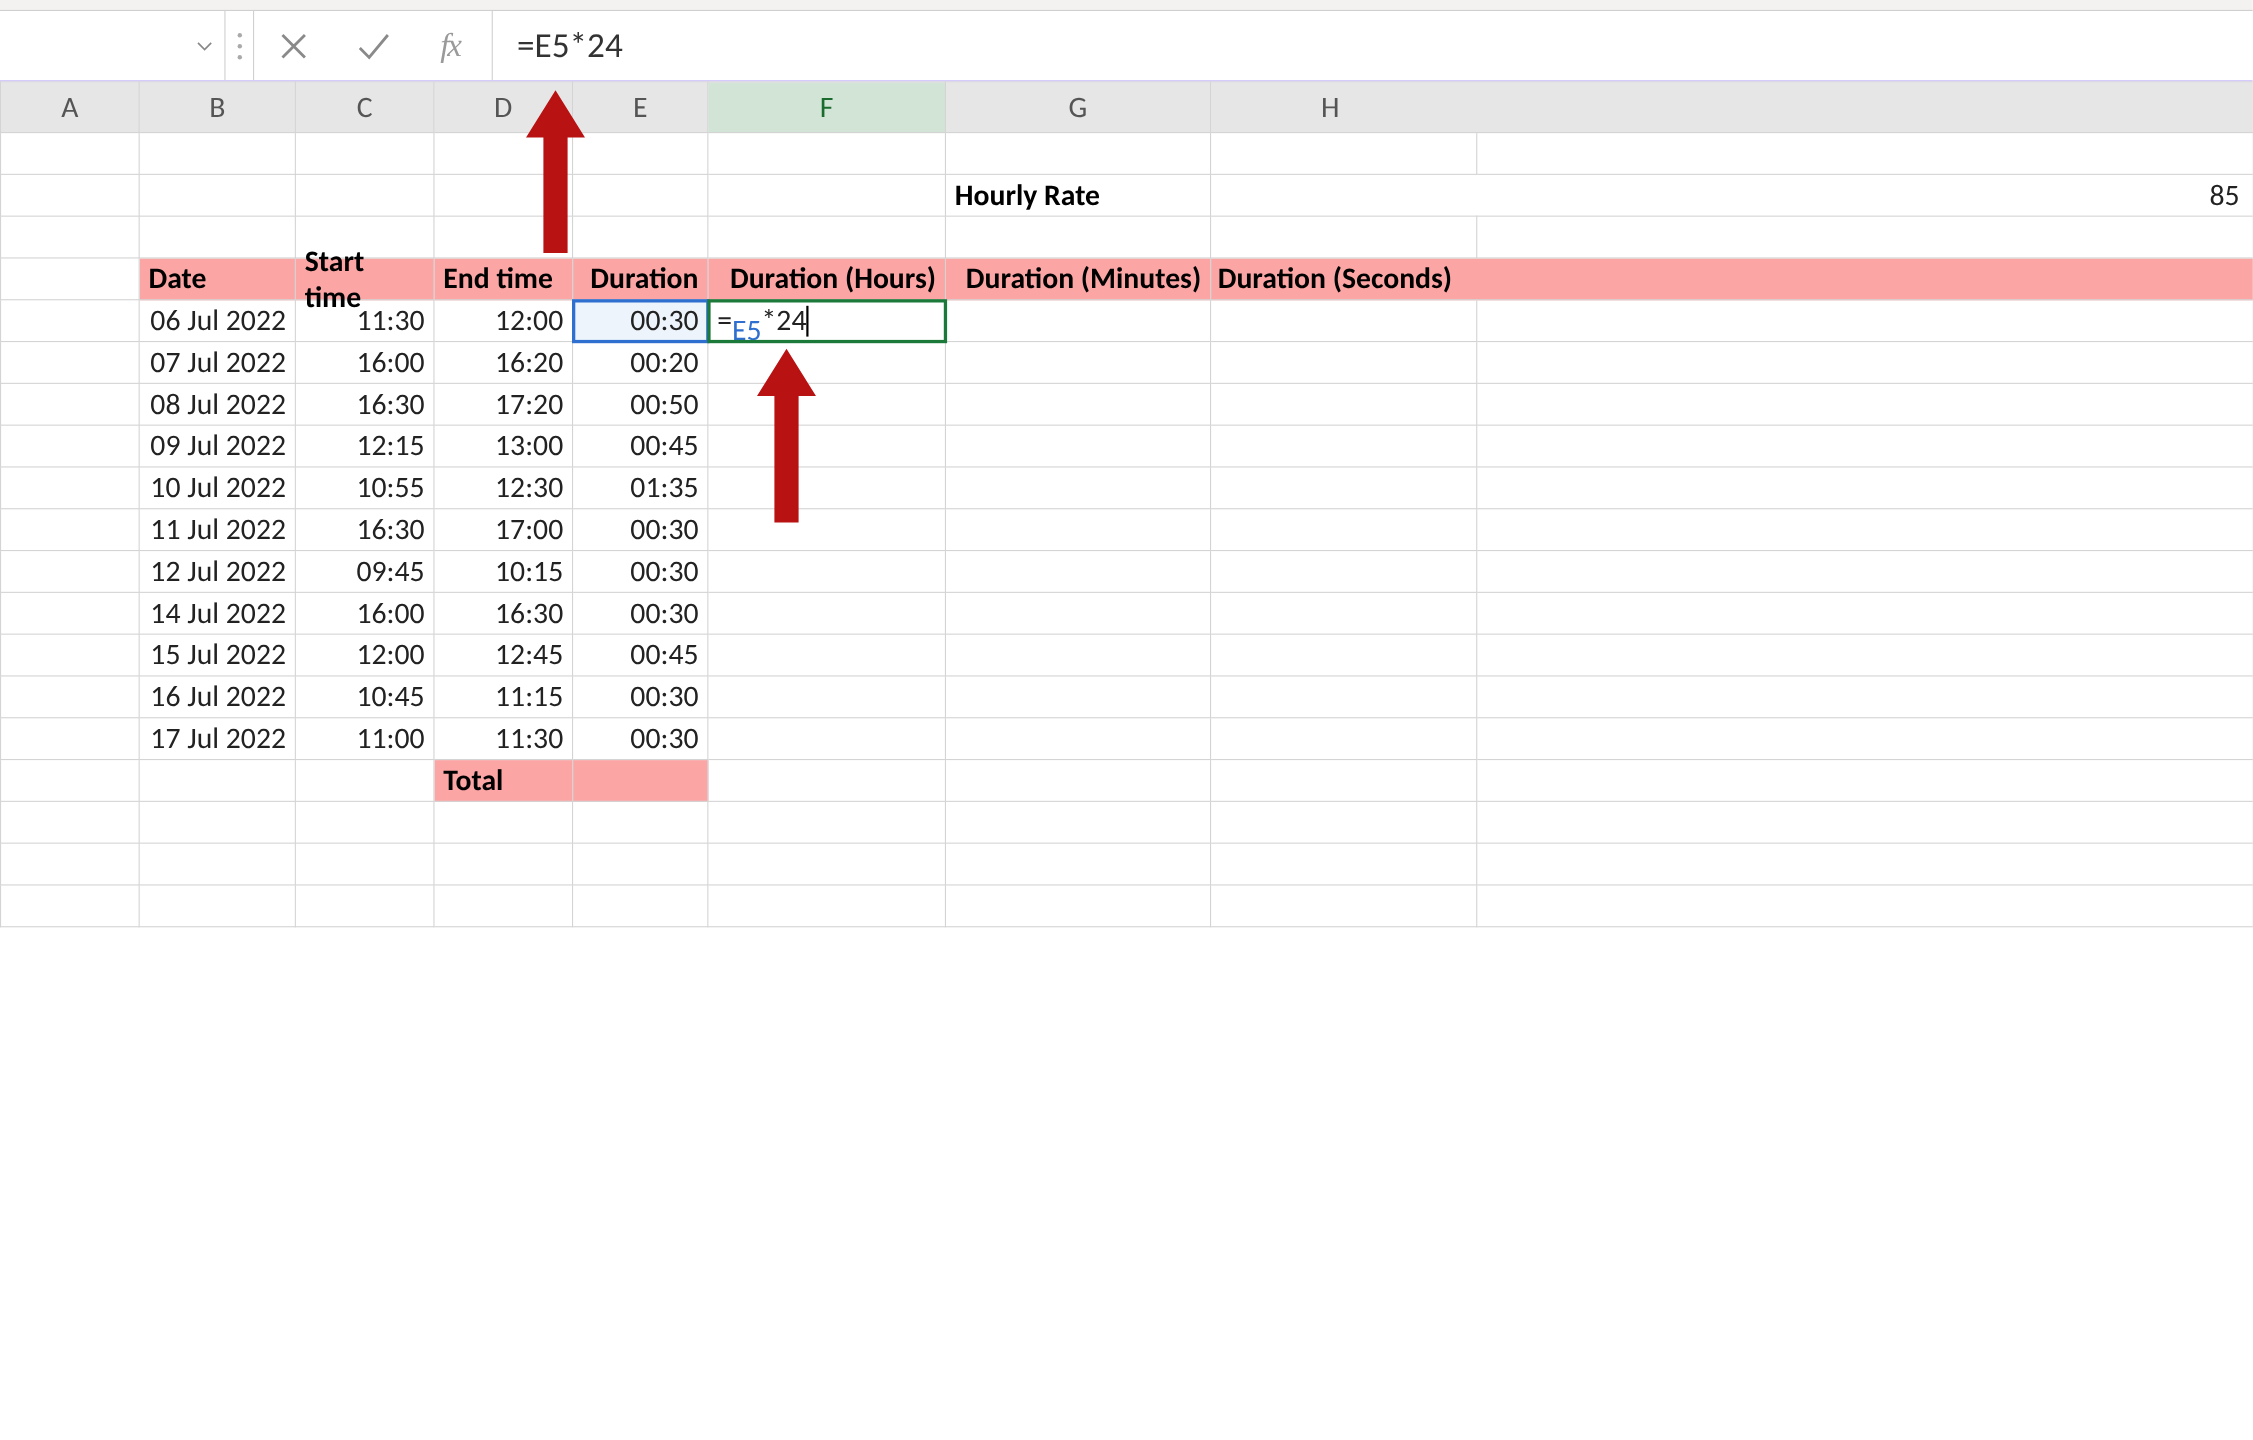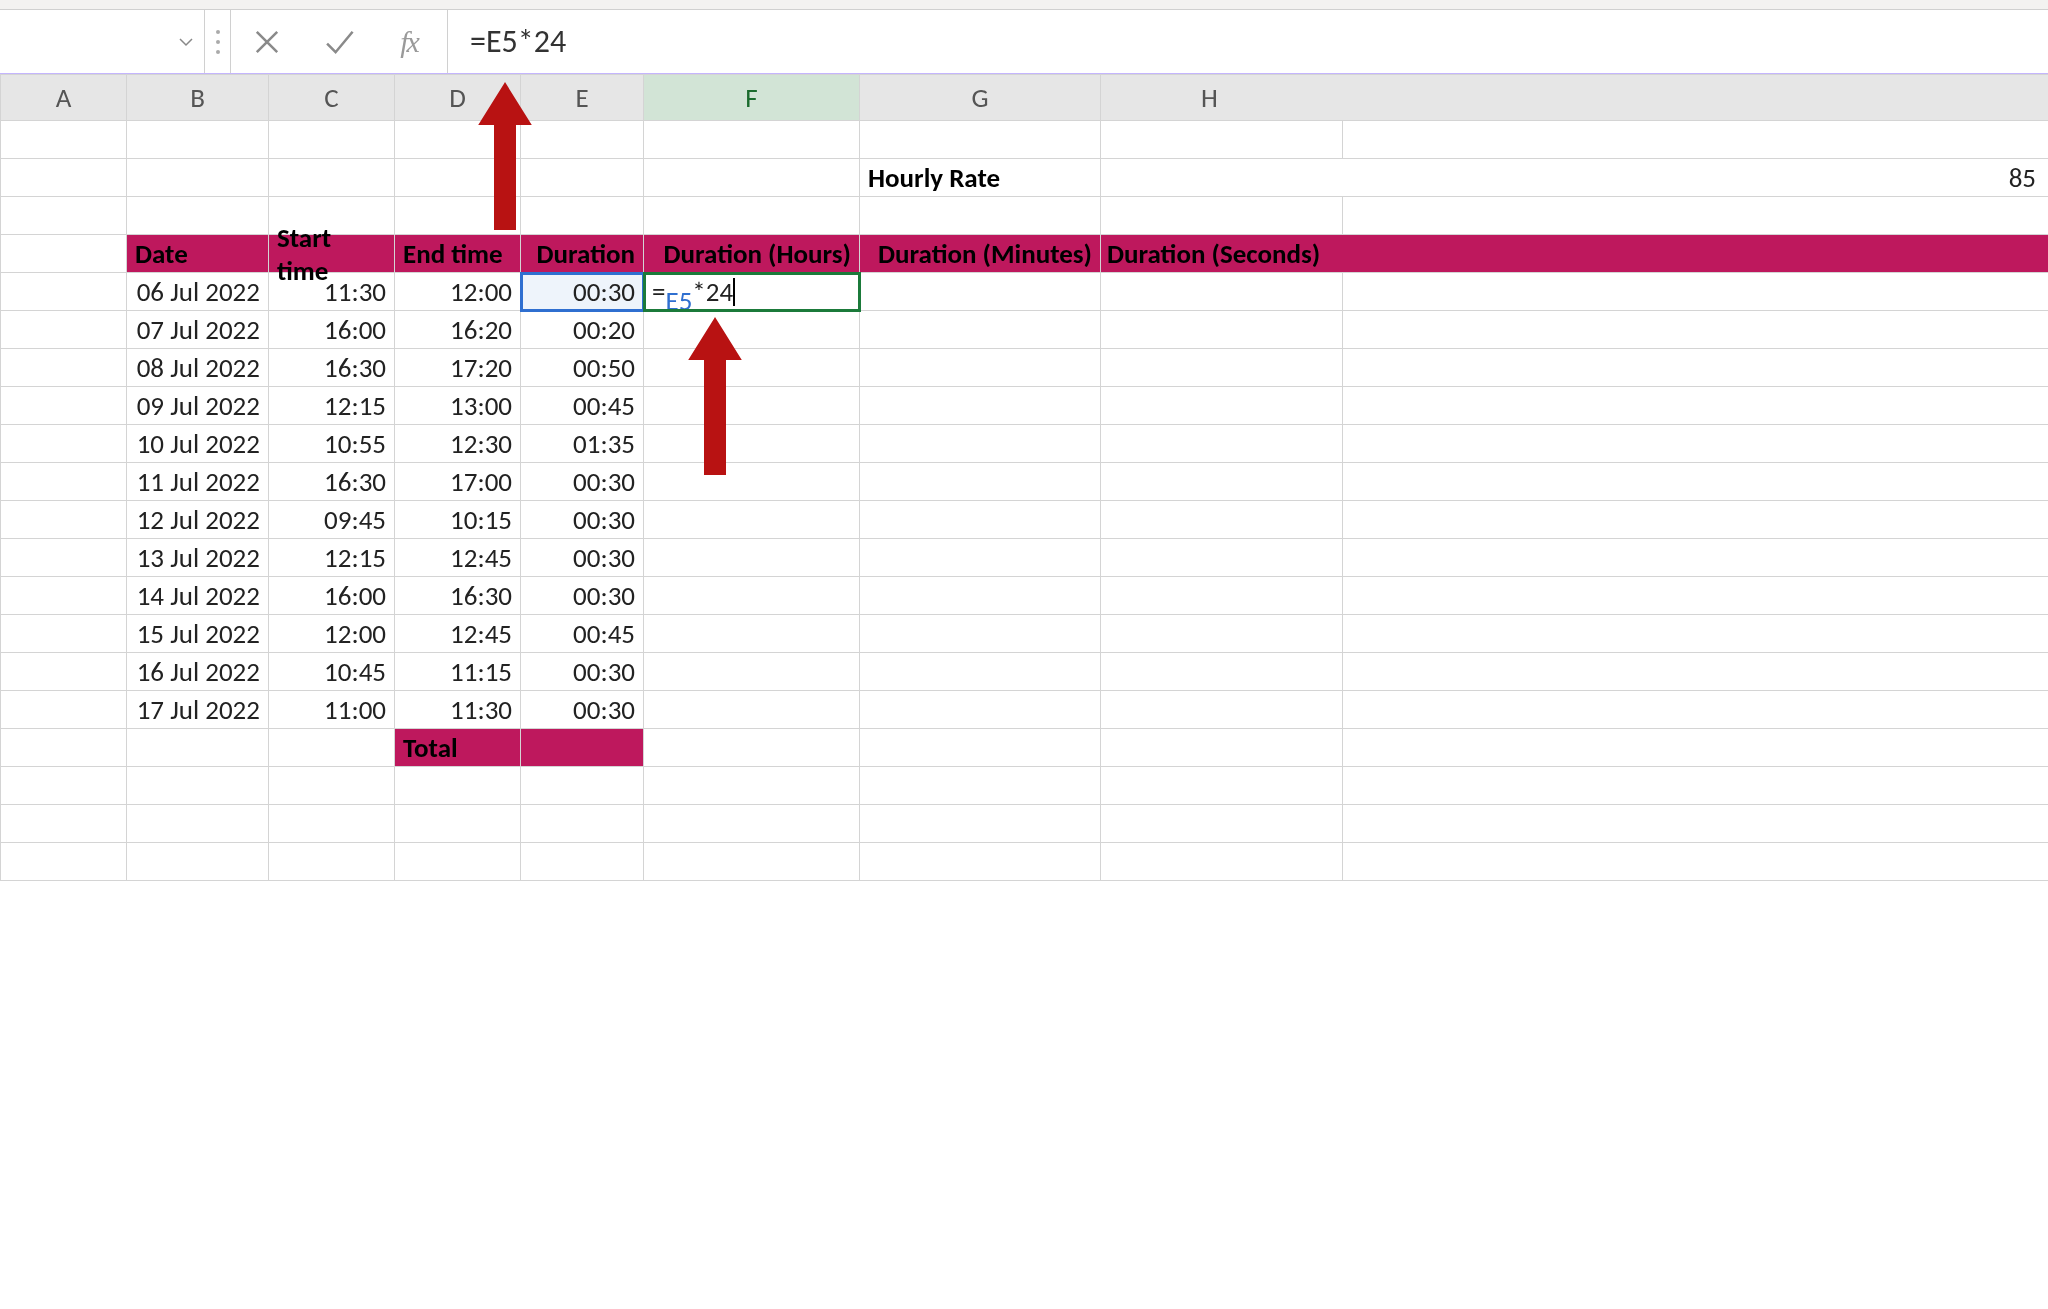--- a/index.html
+++ b/index.html
@@ -22,21 +22,21 @@
   table.sheet { border-collapse: collapse; table-layout: fixed; width: 2048px; }
   table.sheet th, table.sheet td { border: 1px solid #d4d4d4; padding: 0; }
   table.sheet th { background: #e6e6e6; font-weight: 400; color: #555; }
   .col-hdr { height: 46px; font-size: 27px; text-align: center; }
   .col-hdr.active { background: #d2e4d6; color: #1b6b2e; font-weight: 500; } 
   td .cell { height: 37px; display: flex; align-items: center; padding: 0 8px; font-size: 27px; color: #222; }
   td .cell.r { justify-content: flex-end; }
   td .cell.l { justify-content: flex-start; }
   td .cell.bold { font-weight: 700; color: #000; }
   tr.header-row td .cell { font-weight: 700; }
-  .shade { background: #be185d; }
+  .shade { background: #fca5a5; }
   .sel-green { outline: 3px solid #1b7a3a; outline-offset: -2px; position: relative; background:#fff; }
   .sel-blue { outline: 3px solid #2f6fd0; outline-offset: -2px; background:#eef4fb; }
   .edit-text { color: #222; }
   .edit-text .ref { color: #2f6fd0; margin-top: 18px; }
   .caret { display:inline-block; width:0; height:28px; border-right:2px solid #000; vertical-align:middle; }
 
   
   col.cA { width: 126px; }
   col.cB { width: 142px; }
   col.cC { width: 126px; }
@@ -440,49 +440,20 @@
           </td>
           <td>
             <div class="cell"></div>
           </td>
         </tr>
     <tr>
           <td>
             <div class="cell"></div>
           </td>
           <td>
-            <div class="cell r">13 Jul 2022</div>
-          </td>
-          <td>
-            <div class="cell r">12:15</div>
-          </td>
-          <td>
-            <div class="cell r">12:45</div>
-          </td>
-          <td>
-            <div class="cell r">00:30</div>
-          </td>
-          <td>
-            <div class="cell"></div>
-          </td>
-          <td>
-            <div class="cell"></div>
-          </td>
-          <td>
-            <div class="cell"></div>
-          </td>
-          <td>
-            <div class="cell"></div>
-          </td>
-        </tr>
-    <tr>
-          <td>
-            <div class="cell"></div>
-          </td>
-          <td>
             <div class="cell r">14 Jul 2022</div>
           </td>
           <td>
             <div class="cell r">16:00</div>
           </td>
           <td>
             <div class="cell r">16:30</div>
           </td>
           <td>
             <div class="cell r">00:30</div>

